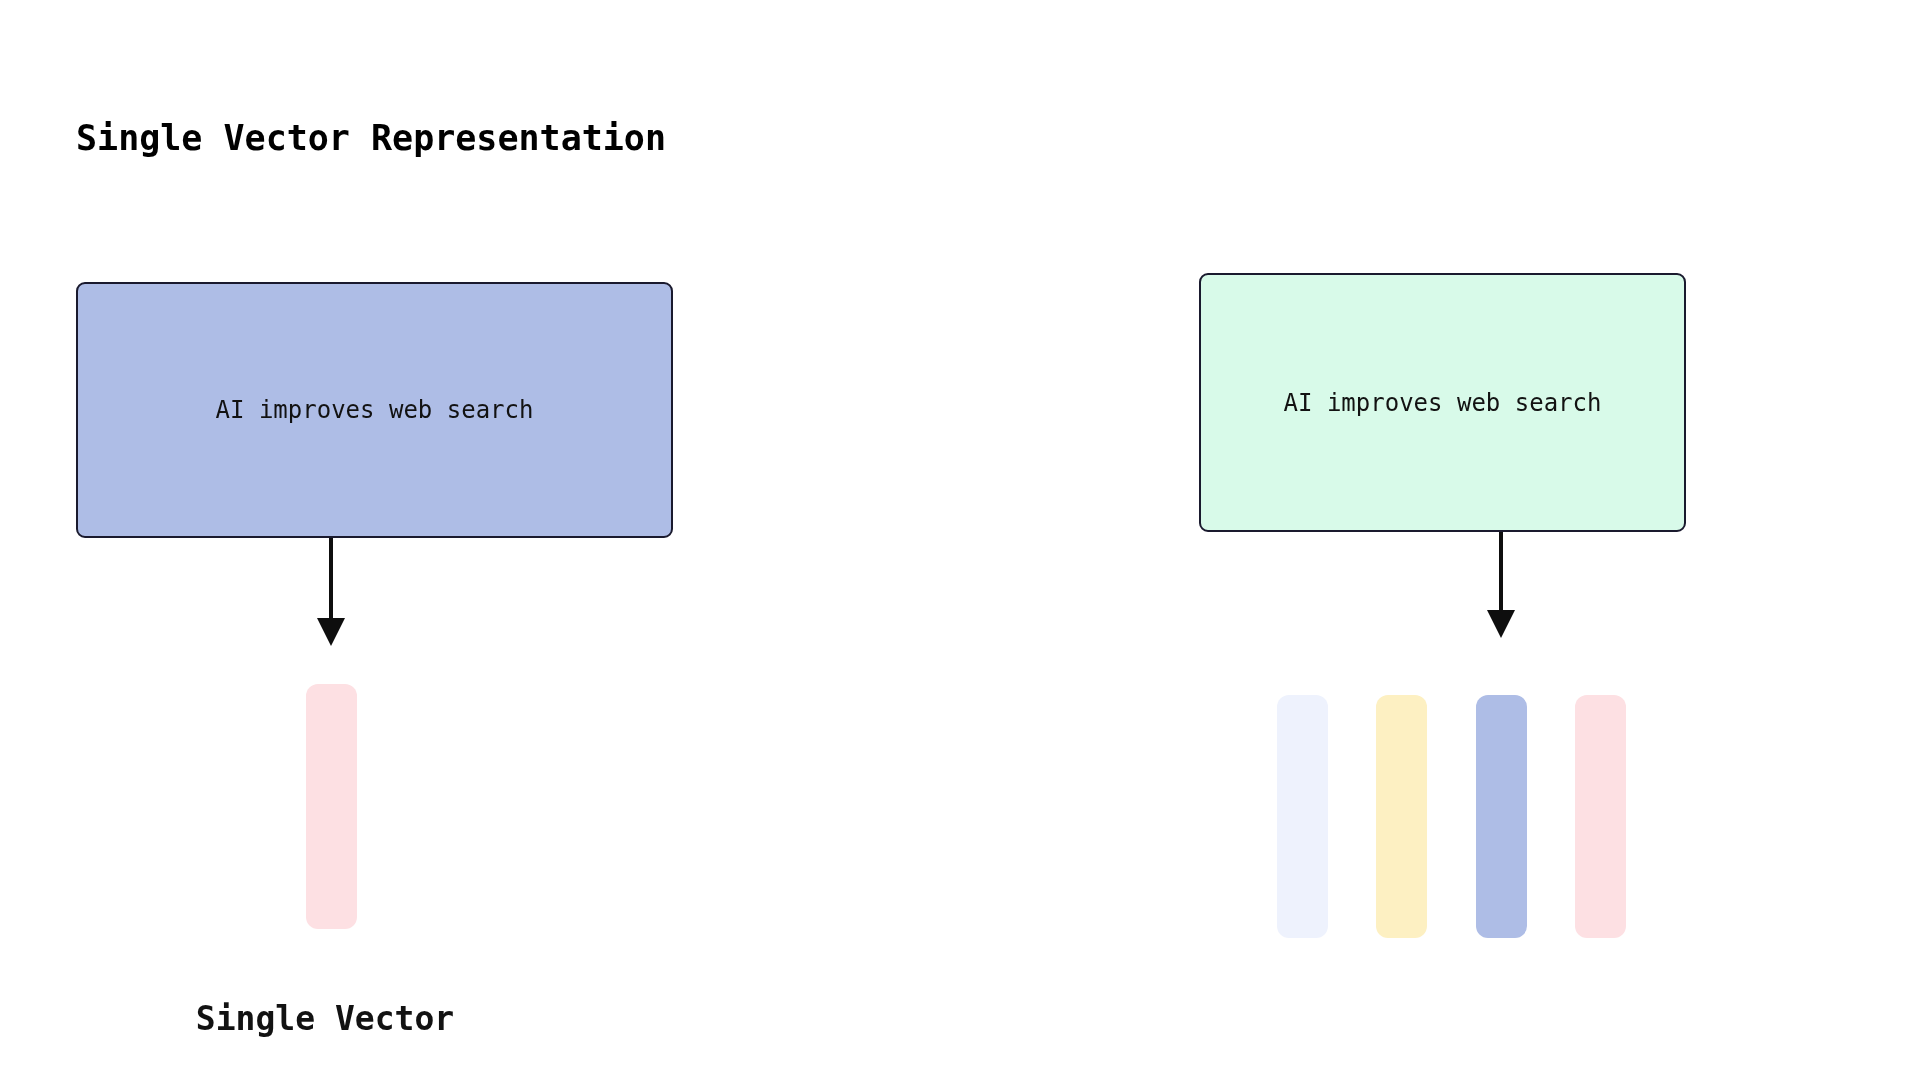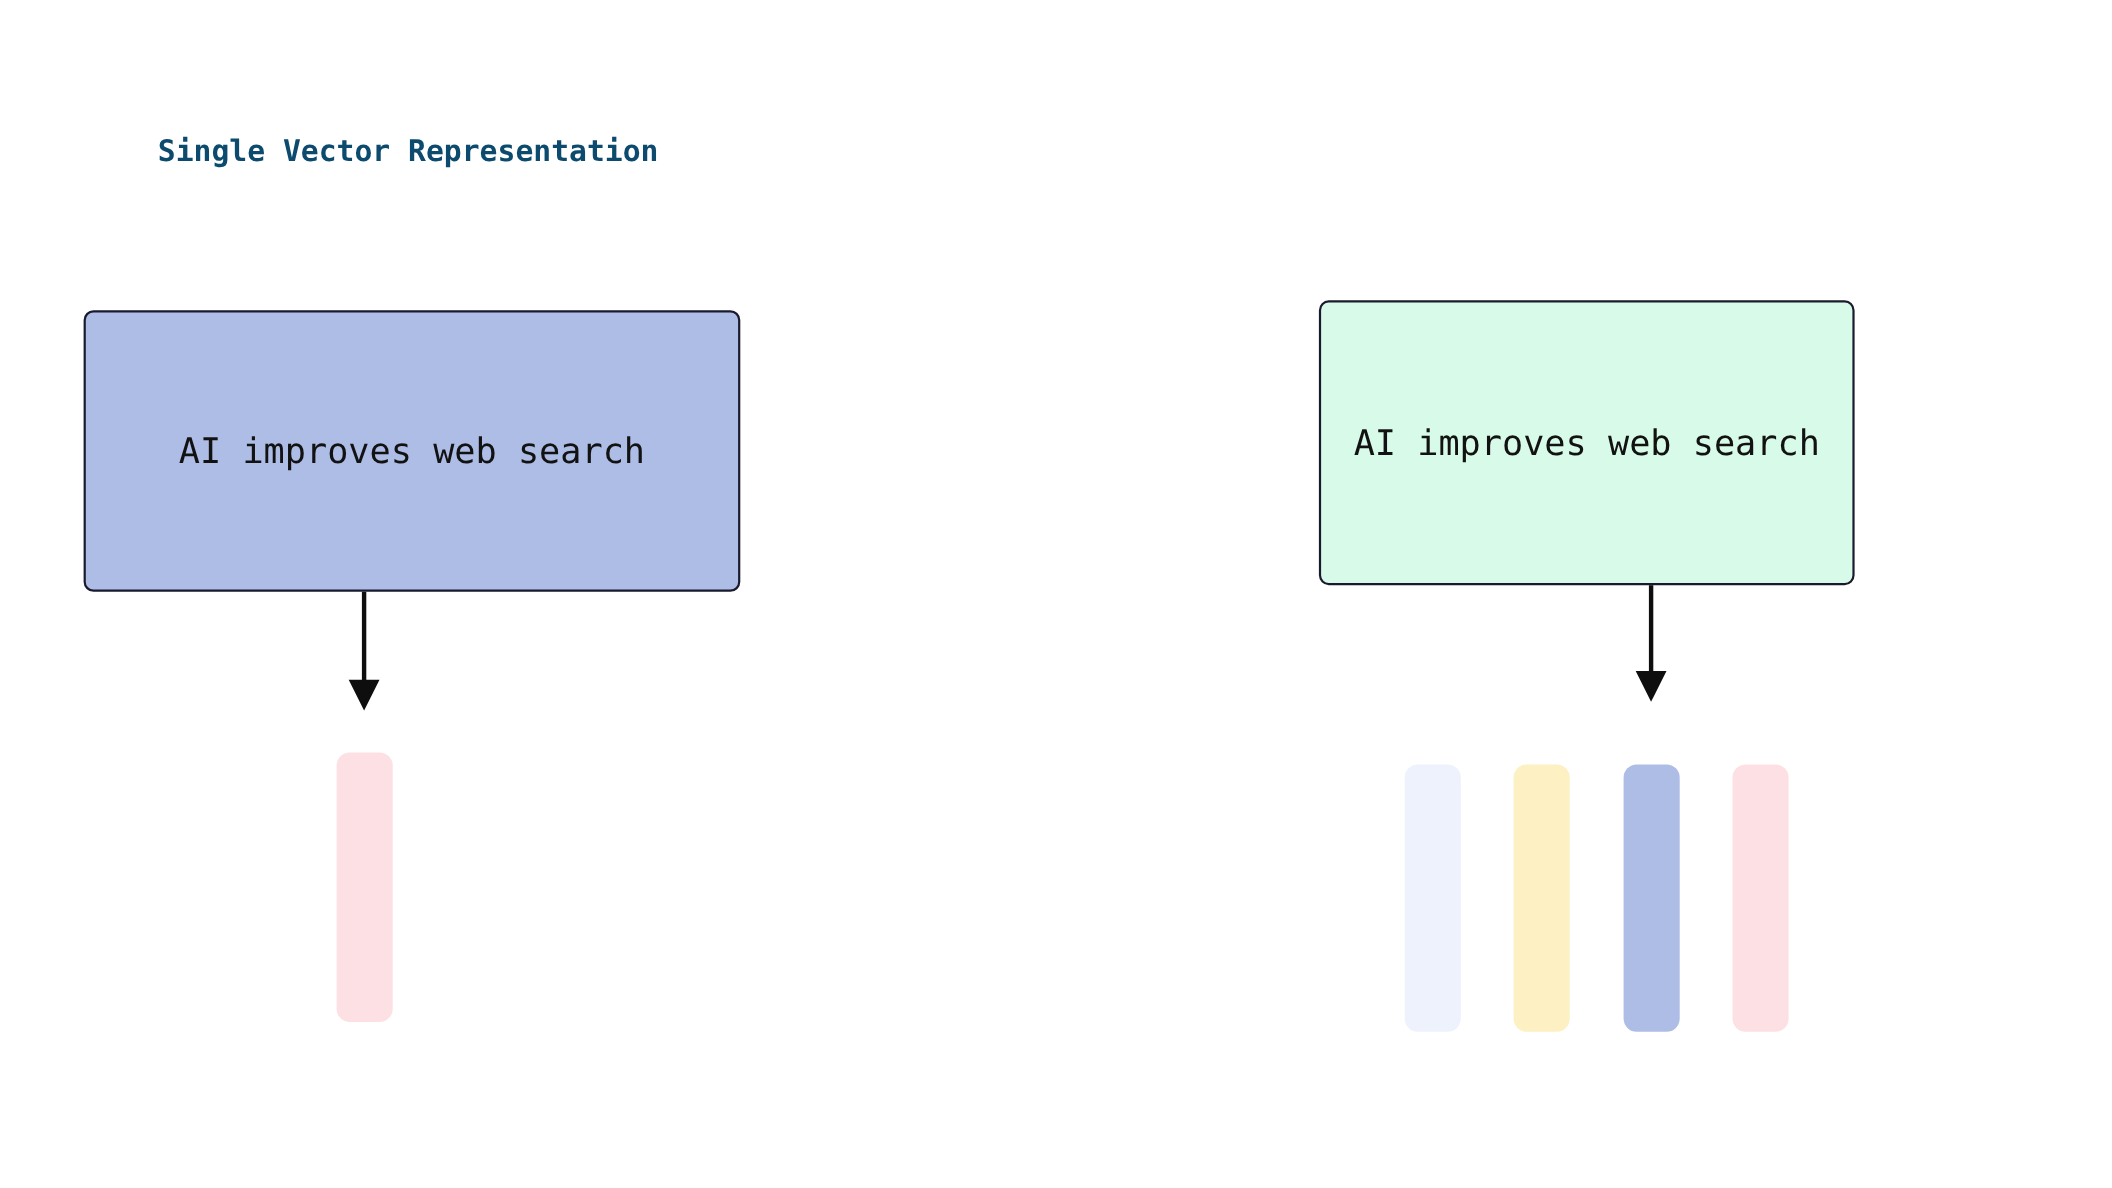--- a/index.html
+++ b/index.html
@@ -11,37 +11,37 @@
   .canvas {
     position: relative;
     width: 1920px;
     height: 1080px;
     background: #ffffff;
     overflow: hidden;
   }
   .title {
     position: absolute;
     transform: translateX(-50%);
-    font-size: 27px;
+    font-size: 35px;
     font-weight: 700;
-    color: #0c4a6e;
+    color: #000000;
     white-space: nowrap;
     line-height: 40px;
   }
   .left-title  { left: 371px;  top: 118px; }
   .right-title { left: 1542px; top: 136px; }
 
   .doc-box {
     position: absolute;
     border: 2px solid #1a1a2e;
     border-radius: 9px;
     display: flex;
     align-items: center;
     justify-content: center;
-    font-size: 32px;
+    font-size: 24px;
     font-weight: 500;
     color: #121212;
     white-space: nowrap;
     box-sizing: border-box;
   }
   .left-box  { left: 76px;   top: 282px; width: 597px; height: 256px; }
   .right-box { left: 1199px; top: 273px; width: 487px; height: 259px; }
 
   .arrow { position: absolute; }
   .left-arrow  { left: 311px;  top: 536px; }
@@ -110,15 +110,16 @@
 
   <div class="bar single-bar" style="background: rgb(253, 224, 227);"></div>
 
   <div class="multi-bars">
       <div class="bar" style="background: rgb(238, 242, 253);"></div>
       <div class="bar" style="background: rgb(253, 240, 194);"></div>
       <div class="bar" style="background: rgb(174, 189, 230);"></div>
       <div class="bar" style="background: rgb(253, 224, 227);"></div>
     </div>
 
+  <div class="caption left-caption">Single Vector</div>
 
 
 </div>
 
 </body></html>

